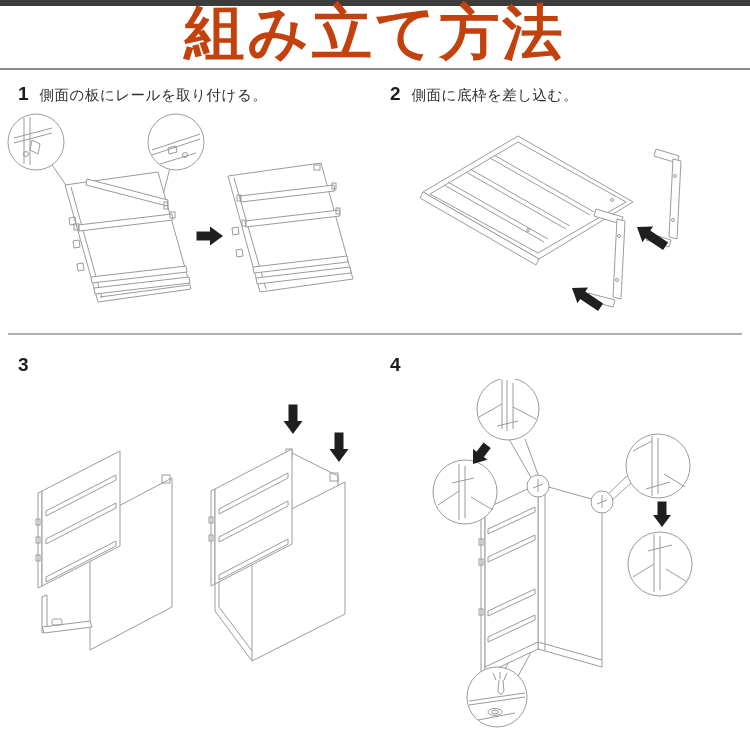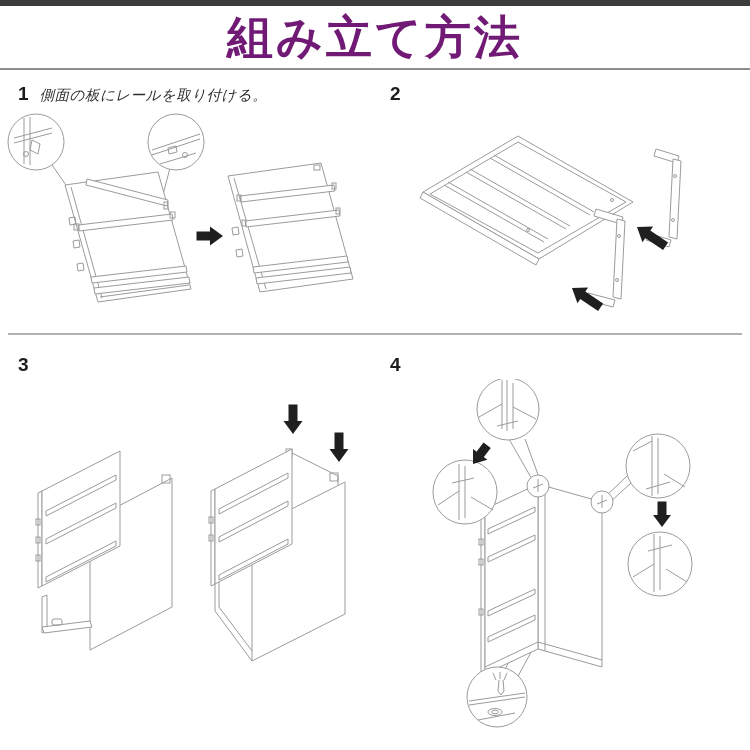--- a/index.html
+++ b/index.html
@@ -2,30 +2,30 @@
 <html><head>
 <meta charset="utf-8">
 <style>
   * { margin:0; padding:0; box-sizing:border-box; }
   html,body { width:750px; height:750px; background:#ffffff; overflow:hidden;
               font-family:"Liberation Sans","DejaVu Sans",sans-serif; }
   .page { width:750px; height:750px; background:#fff; }
   .top-strip { height:6px; background:#3c3c3c; }
   header.hdr { height:64px; display:flex; align-items:center; justify-content:center;
                border-bottom:2px solid #8d8d8d; background:#fff; }
-  h1.title { font-size:46px; font-weight:700; color:#701a75; letter-spacing:3px; line-height:1; }
+  h1.title { font-size:60px; font-weight:700; color:#c2410c; letter-spacing:3px; line-height:1;font-family:Liberation Mono, monospace; }
   main.grid { display:grid; grid-template-columns:375px 375px; }
   section.step { overflow:hidden; }
   .r1 { height:263px; }
   .r2 { height:413px; }
   .row-sep { grid-column:1 / span 2; height:2px; background:#b0b0b0; margin:0 8px; }
   .step-label { display:flex; align-items:baseline; padding:13px 0 0 18px; height:38px; }
   .r2 .step-label { padding-top:19px; height:44px; }
   .step-label .num { font-size:19px; font-weight:700; color:#1c1c1c; margin-right:11px; }
-  .step-label .txt { font-size:14.5px; color:#2e2e2e; letter-spacing:0.5px;font-style:italic; }
+  .step-label .txt { font-size:14.5px; color:#2e2e2e; letter-spacing:0.5px; }
   .col-r .step-label { padding-left:15px; }
   svg.diag { display:block; }
   .col-r svg.diag { margin-left:15px; }
   .art { stroke:#9b9b9b; stroke-width:1; fill:none; }
   .artf { stroke:#9b9b9b; stroke-width:1; fill:#ffffff; }
   .arrow { fill:#1f1f1f; stroke:none; }
 </style>
 </head>
 <body>
 
@@ -99,20 +99,21 @@
         <polygon class="artf" points="253,159 347,148 348,154 254,165"></polygon>
         <polygon class="artf" points="256,170 350,159 351,165 257,176"></polygon>
         <polygon class="art" points="232,120 238,119 239,126 233,127"></polygon>
         <polygon class="art" points="236,142 242,141 243,148 237,149"></polygon>
       </svg>
     </section>
 
     <section class="step r1 col-r">
       <div class="step-label">
         <span class="num">2</span>
+        <span class="txt">側面に底枠を差し込む。</span>
       </div>
       <svg class="diag" width="360" height="225" viewBox="0 0 360 225">
 
         <polygon class="artf" points="33,84 128,28 243,94 149,151"></polygon>
         <polygon class="art" points="40,86 128,34 236,94 148,145"></polygon>
         <polygon class="artf" points="33,84 149,151 146,157 30,90"></polygon>
         <line class="art" x1="58" y1="74" x2="158" y2="131"></line>
         <line class="art" x1="54" y1="77" x2="154" y2="134"></line>
         <line class="art" x1="80" y1="61" x2="180" y2="118"></line>
         <line class="art" x1="76" y1="64" x2="176" y2="121"></line>

